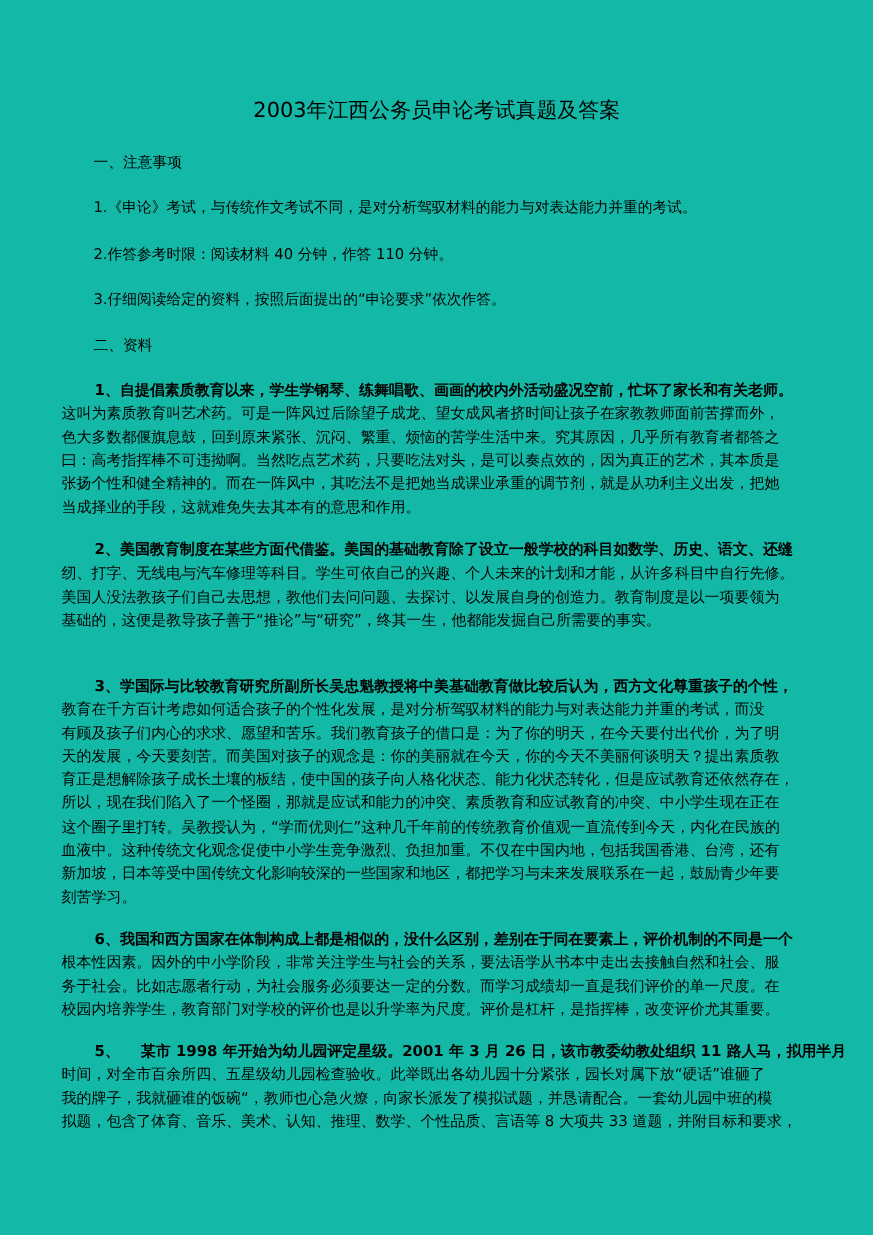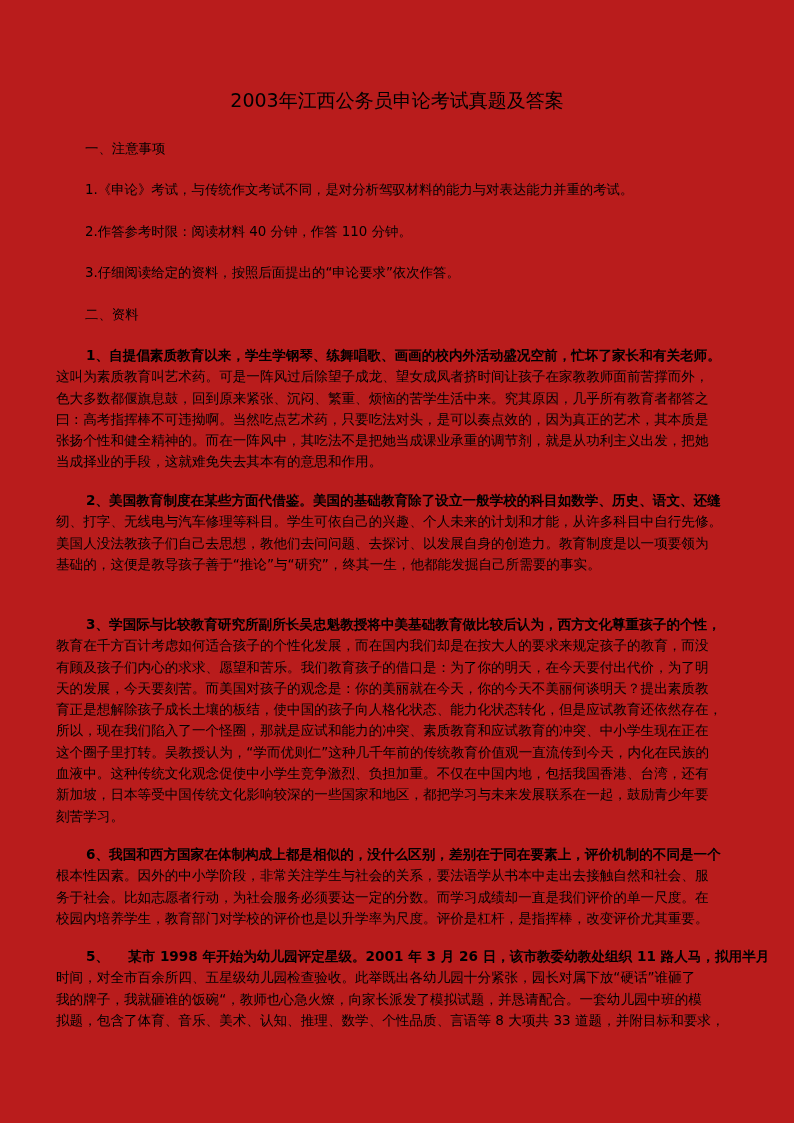--- a/index.html
+++ b/index.html
@@ -1,18 +1,18 @@
 <!DOCTYPE html>
 <html><head>
 <meta charset="utf-8">
 <style>
   html, body { margin: 0; padding: 0; background: #ffffff; }
   body { width: 794px; height: 1123px; position: relative; overflow: hidden;
          font-family: "DejaVu Sans", "Liberation Sans", sans-serif; color: #000; }
-  .page { position: absolute; left: 0; top: 0; width: 794px; height: 1123px; background: #b91c1c; }
+  .page { position: absolute; left: 0; top: 0; width: 794px; height: 1123px; background: #14b8a6; }
   .title { position: absolute; left: 0; top: 88px; width: 794px; text-align: center;
            font-size: 19px; line-height: 24px; letter-spacing: 0px; }
   .line { position: absolute; left: 85px; font-size: 13.4px; line-height: 18px; white-space: nowrap; }
   .para { position: absolute; left: 56px; width: 684px; font-size: 13.6px; line-height: 21.3px;
           text-align: justify; text-indent: 2.6em; }
   .para span.l { display: block; white-space: nowrap; text-indent: 0; }
   .para span.l.first { padding-left: 30px; font-weight: bold; }
 </style>
 </head>
 <body>
@@ -38,21 +38,21 @@
 
   <div class="para" style="top:490px;">
     <span class="l first">2、美国教育制度在某些方面代借鉴。美国的基础教育除了设立一般学校的科目如数学、历史、语文、还缝</span>
     <span class="l">纫、打字、无线电与汽车修理等科目。学生可依自己的兴趣、个人未来的计划和才能，从许多科目中自行先修。</span>
     <span class="l">美国人没法教孩子们自己去思想，教他们去问问题、去探讨、以发展自身的创造力。教育制度是以一项要领为</span>
     <span class="l">基础的，这便是教导孩子善于“推论”与“研究”，终其一生，他都能发掘自己所需要的事实。</span>
   </div>
 
   <div class="para" style="top:614px;">
     <span class="l first">3、学国际与比较教育研究所副所长吴忠魁教授将中美基础教育做比较后认为，西方文化尊重孩子的个性，</span>
-    <span class="l">教育在千方百计考虑如何适合孩子的个性化发展，而在国内我们却是在按大人的要求来规定孩子的教育，而没</span>
+    <span class="l">教育在千方百计考虑如何适合孩子的个性化发展，是对分析驾驭材料的能力与对表达能力并重的考试，而没</span>
     <span class="l">有顾及孩子们内心的求求、愿望和苦乐。我们教育孩子的借口是：为了你的明天，在今天要付出代价，为了明</span>
     <span class="l">天的发展，今天要刻苦。而美国对孩子的观念是：你的美丽就在今天，你的今天不美丽何谈明天？提出素质教</span>
     <span class="l">育正是想解除孩子成长土壤的板结，使中国的孩子向人格化状态、能力化状态转化，但是应试教育还依然存在，</span>
     <span class="l">所以，现在我们陷入了一个怪圈，那就是应试和能力的冲突、素质教育和应试教育的冲突、中小学生现在正在</span>
     <span class="l">这个圈子里打转。吴教授认为，“学而优则仁”这种几千年前的传统教育价值观一直流传到今天，内化在民族的</span>
     <span class="l">血液中。这种传统文化观念促使中小学生竞争激烈、负担加重。不仅在中国内地，包括我国香港、台湾，还有</span>
     <span class="l">新加坡，日本等受中国传统文化影响较深的一些国家和地区，都把学习与未来发展联系在一起，鼓励青少年要</span>
     <span class="l">刻苦学习。</span>
   </div>
 

